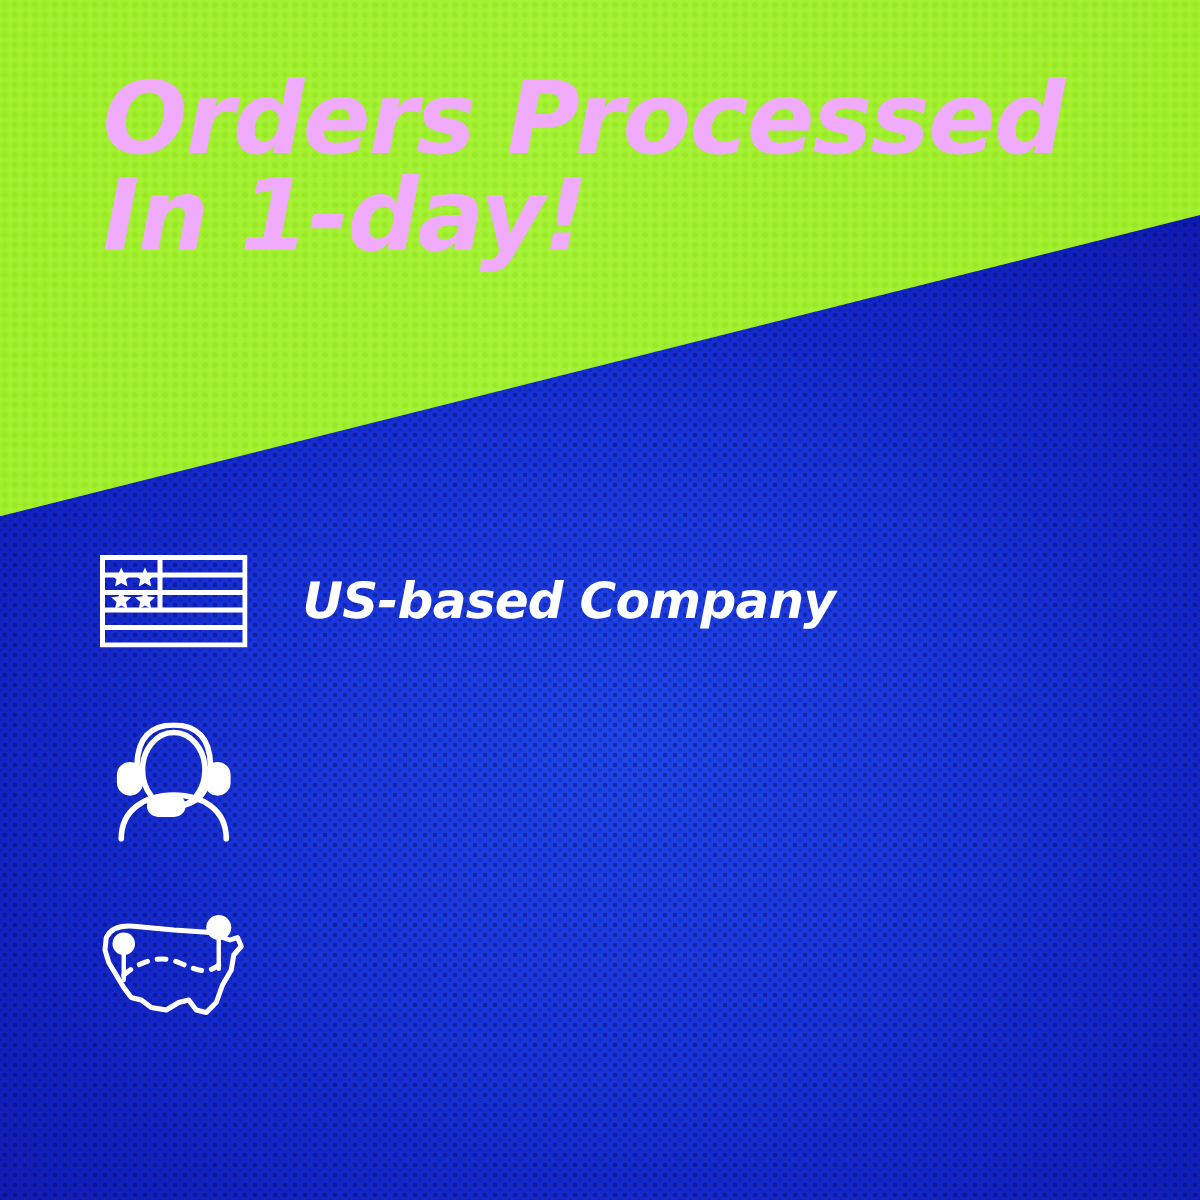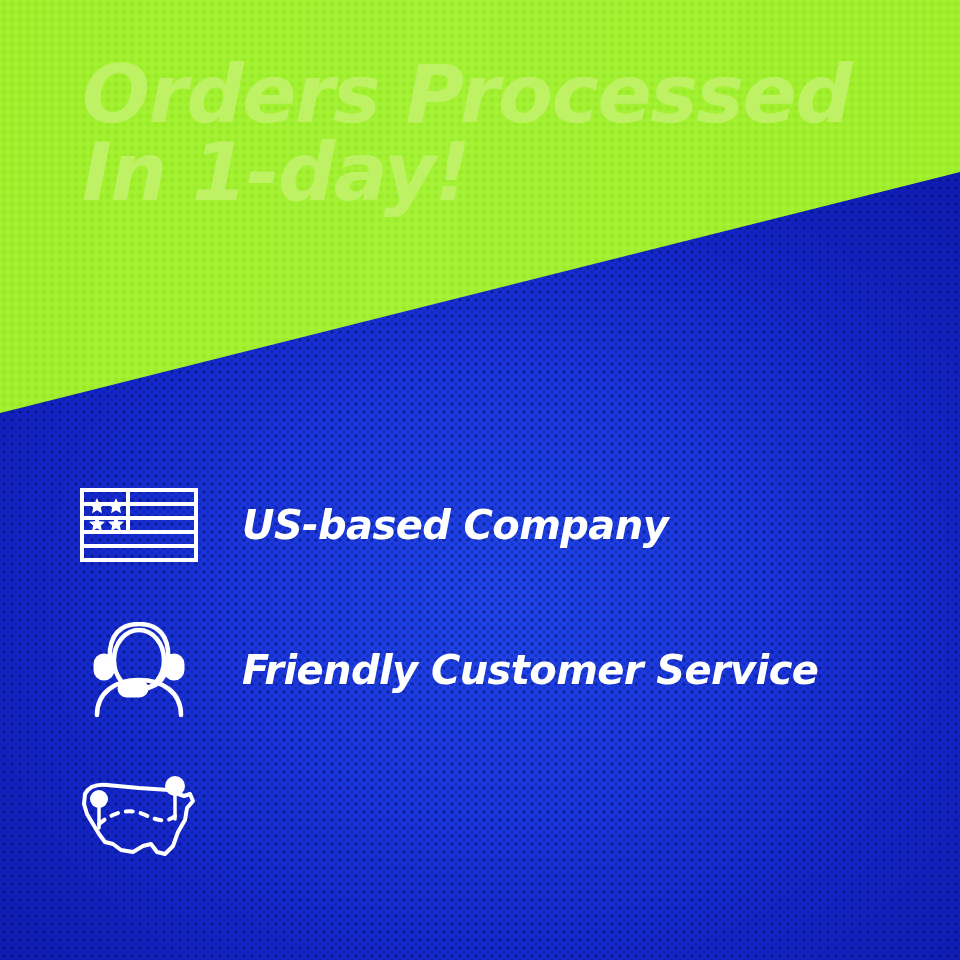--- a/index.html
+++ b/index.html
@@ -63,35 +63,35 @@
     background-position: 4px 4px;
     clip-path: polygon(0 0, 960px 0, 960px 172px, 0 413px);
   }
 
   
   .headline {
     position: absolute;
     left: 82px;
     top: 56px;
     width: 830px;
-    color: #bef264;
+    color: #f0abfc;
     font-family: "DejaVu Sans", sans-serif;
     font-weight: 700;
     font-style: italic;
     font-size: 80px;
     line-height: 0.98;
     letter-spacing: -1.5px;
     white-space: pre-line;
   }
 
   
   .features {
     position: absolute;
     left: 0;
-    top: 452px;
+    top: 408px;
     width: 816px;
   }
   .feature-row {
     display: flex;
     align-items: center;
     height: 145px;
   }
   .feature-icon {
     width: 130px;
     margin-left: 74px;
@@ -192,21 +192,20 @@
           </g>
           <g fill="#ffffff" stroke="#ffffff" stroke-width="3">
 
             <rect x="12" y="33" width="18" height="24" rx="9"></rect>
             <rect x="82" y="33" width="18" height="24" rx="9"></rect>
 
             <rect x="36" y="59" width="28" height="15" rx="7.5"></rect>
           </g>
         </svg>
       </div>
-      <div class="feature-label">Friendly Customer Service</div>
     </div>
 
     <div class="feature-row">
       <div class="feature-icon">
         <svg width="124" height="86" viewBox="0 0 124 86" aria-hidden="true">
 
           <path d="M8 22 C12 14, 20 12, 30 13 L62 16 L92 18 C96 16, 99 12, 101 9
                    C103 13, 103 18, 101 22 L107 24 L113 22 L116 29 L110 36 L108 48
                    L101 60 L96 74 L88 82 L80 80 L74 72 L66 74 L56 80 L44 78 L36 72
                    L28 70 L22 62 L16 52 L10 42 L7 32 Z" fill="none" stroke="#ffffff" stroke-width="4" stroke-linejoin="round"></path>

